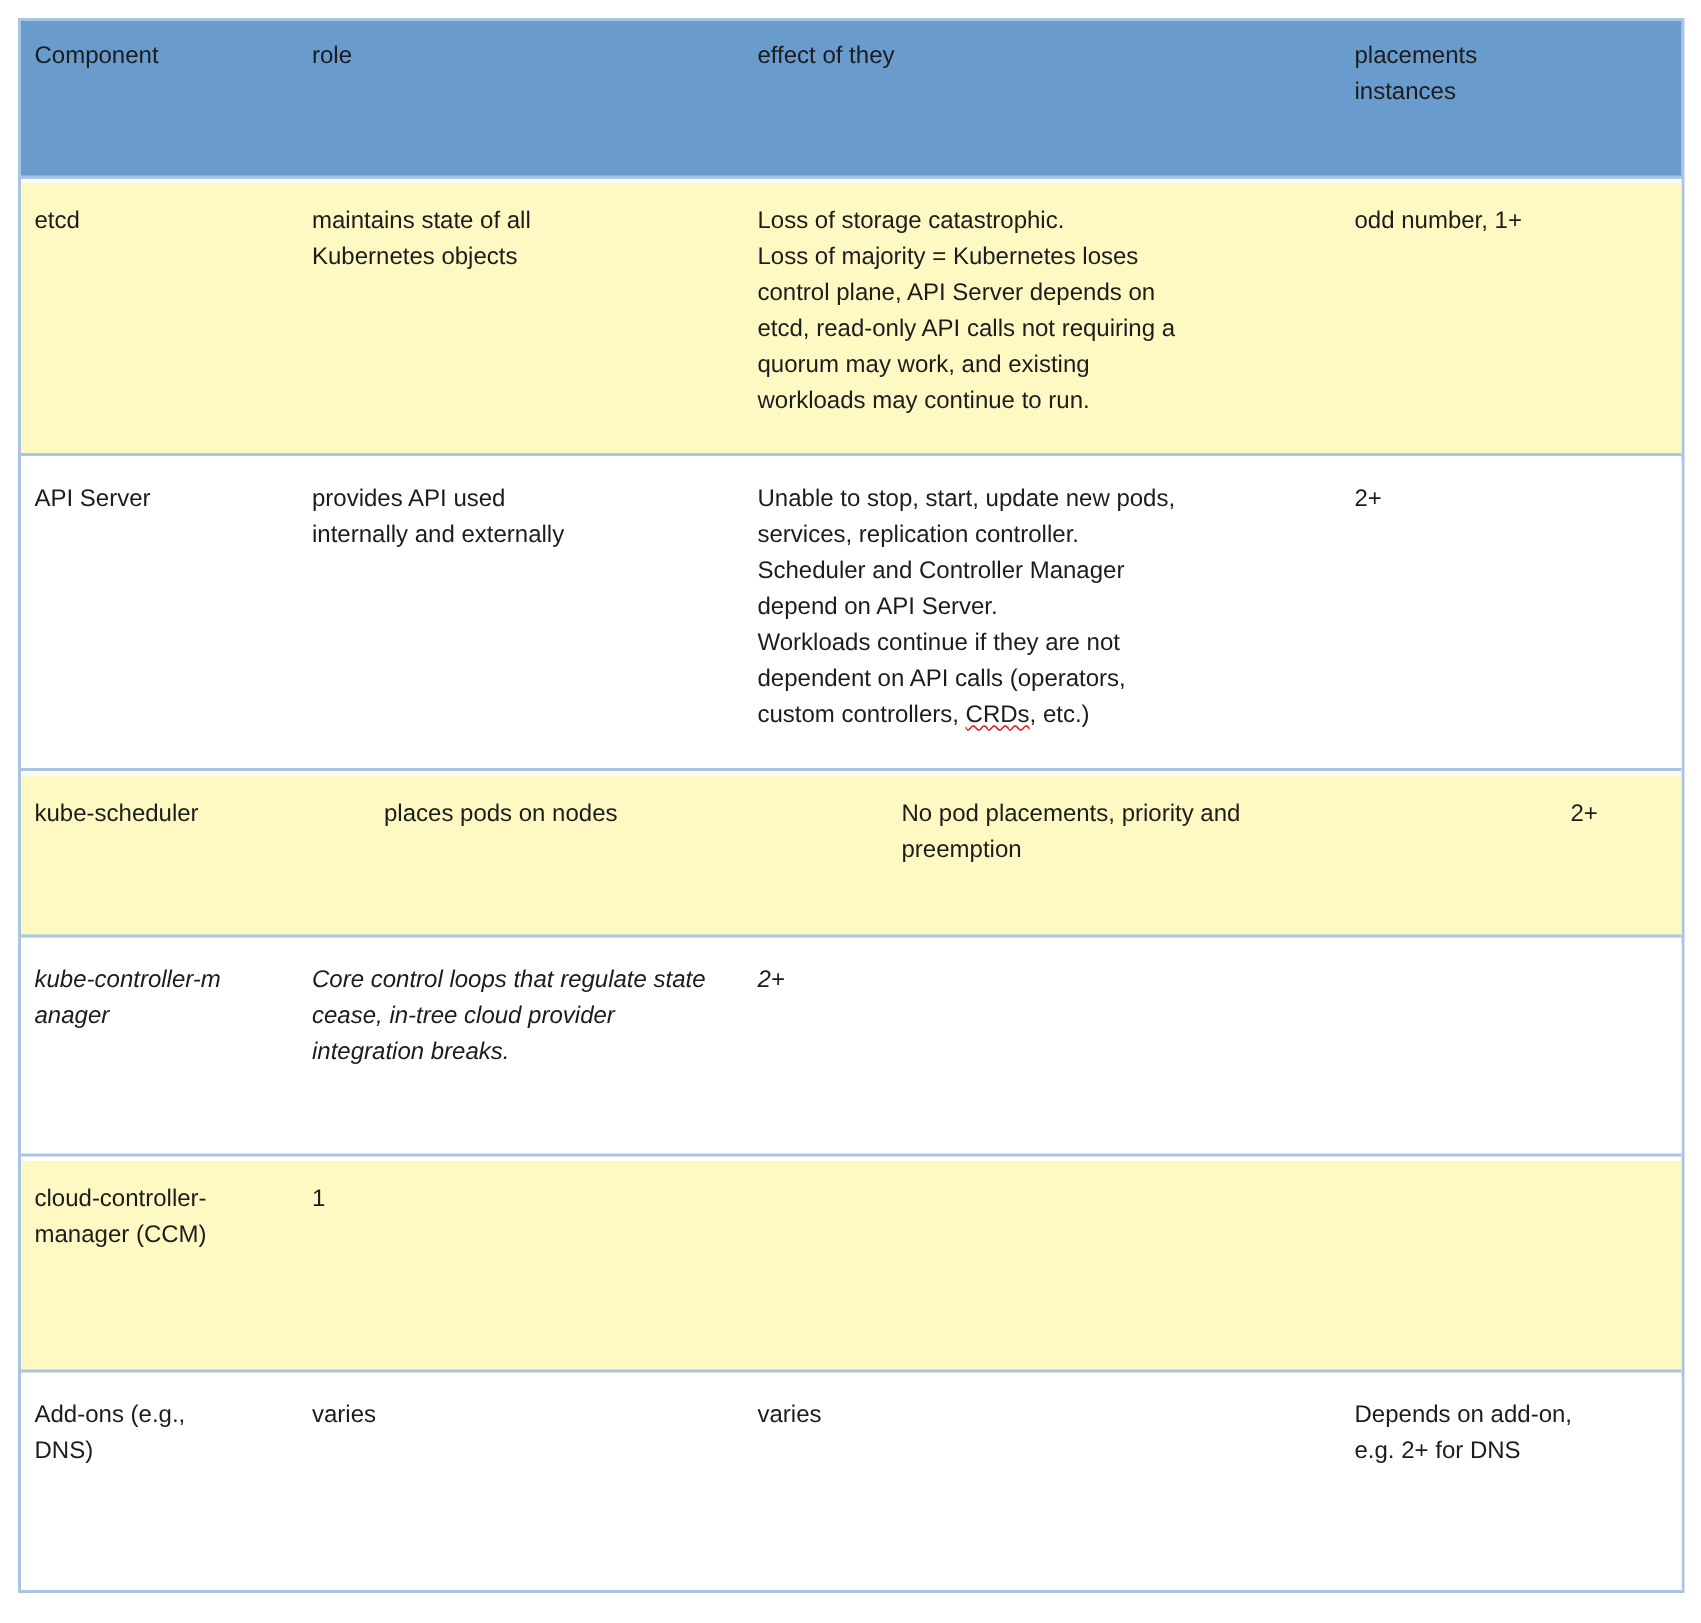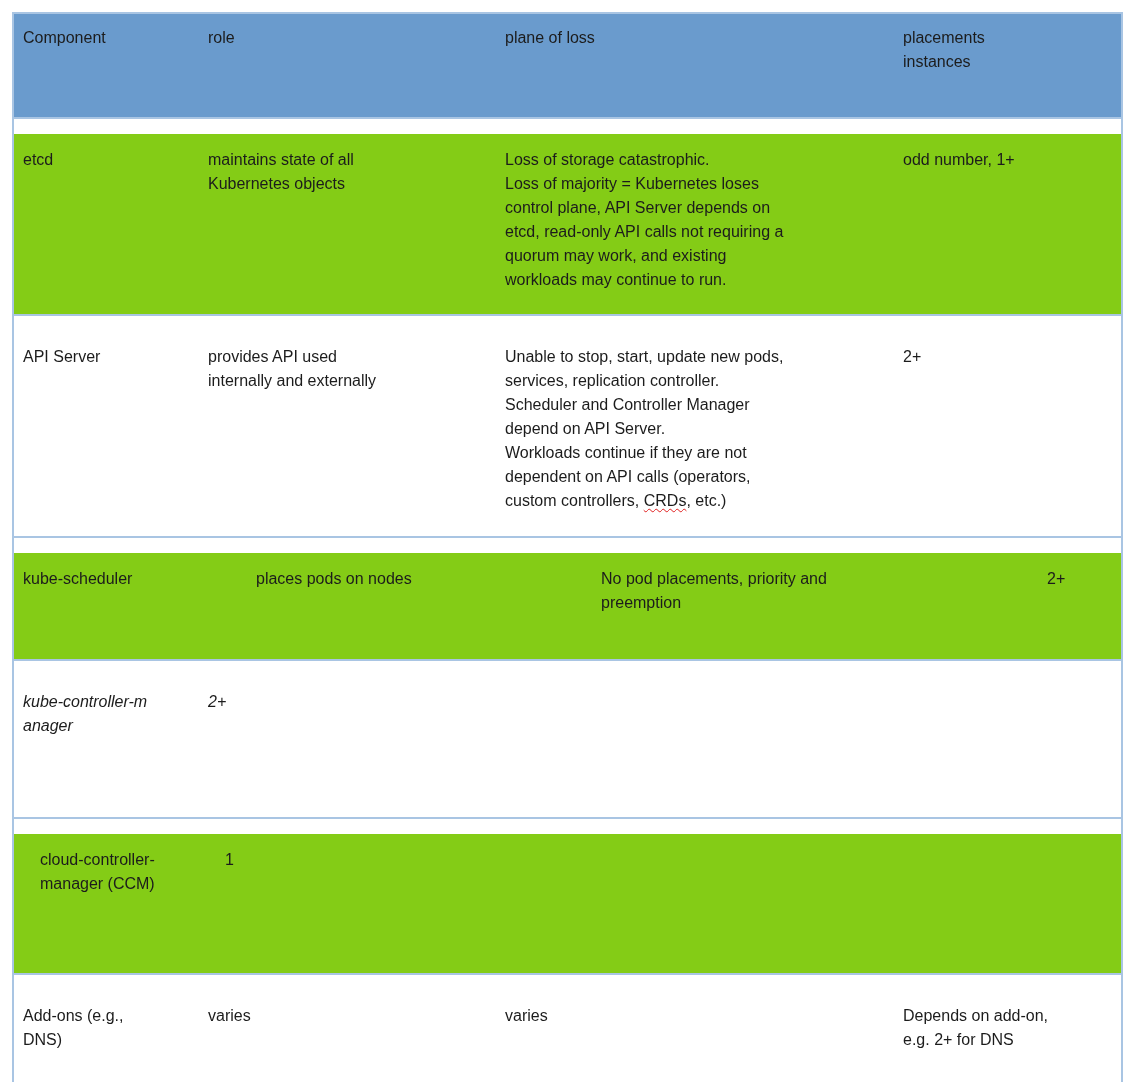--- a/index.html
+++ b/index.html
@@ -20,39 +20,39 @@
     width: 1111px;
     box-sizing: border-box;
     border: 2px solid #a9c5e3;
     background: #ffffff;
   }
   .row {
     display: grid;
     grid-template-columns: 183px 297px 398px 1fr;
     box-sizing: border-box;
     border-bottom: 2px solid #a9c5e3;
-    margin-bottom: 15px;
+    margin-bottom: 3px;
     background: #ffffff;
   }
   .row:last-child {
     border-bottom: none;
     margin-bottom: 0;
   }
   .row.header {
     background: #6a9bcd;
     min-height: 105px;
   }
   .row.alt {
-    background: #84cc16;
+    background: #fef9c3;
   }
   .r0 { min-height: 182px; }
   .r1 { min-height: 207px; }
   .r2 { min-height: 108px; gap: 48px; }
   .r3 { min-height: 143px; font-style: italic; }
-  .r4 { min-height: 141px; padding-left: 17px; }
+  .r4 { min-height: 141px; }
   .r5 { min-height: 142px; }
   .cell {
     box-sizing: border-box;
     padding: 14px 12px 10px 11px;
     font-size: 16px;
     line-height: 24px;
     white-space: pre-line;
     overflow: hidden;
   }
   .cell.c1 { padding-left: 9px; }
@@ -69,21 +69,21 @@
 </style>
 </head>
 <body>
 
 <div class="page">
   <div class="k8s-table">
 
     <div class="row header">
       <div class="cell c1">Component</div>
       <div class="cell c2">role</div>
-      <div class="cell c3">plane of loss</div>
+      <div class="cell c3">effect of they</div>
       <div class="cell c4">placements
 instances</div>
     </div>
 
     <div class="row alt r0">
       <div class="cell c1">etcd</div>
       <div class="cell c2">maintains state of all
 Kubernetes objects</div>
       <div class="cell c3">Loss of storage catastrophic.
 Loss of majority = Kubernetes loses
@@ -112,20 +112,23 @@
       <div class="cell c1">kube-scheduler</div>
       <div class="cell c2">places pods on nodes</div>
       <div class="cell c3">No pod placements, priority and
 preemption</div>
       <div class="cell c4">2+</div>
     </div>
 
     <div class="row r3">
       <div class="cell c1">kube-controller-m
 anager</div>
+      <div class="cell c3">Core control loops that regulate state
+cease, in-tree cloud provider
+integration breaks.</div>
       <div class="cell c4">2+</div>
     </div>
 
     <div class="row alt r4">
       <div class="cell c1">cloud-controller-
 manager (CCM)</div>
       <div class="cell c4">1</div>
     </div>
 
     <div class="row r5">

